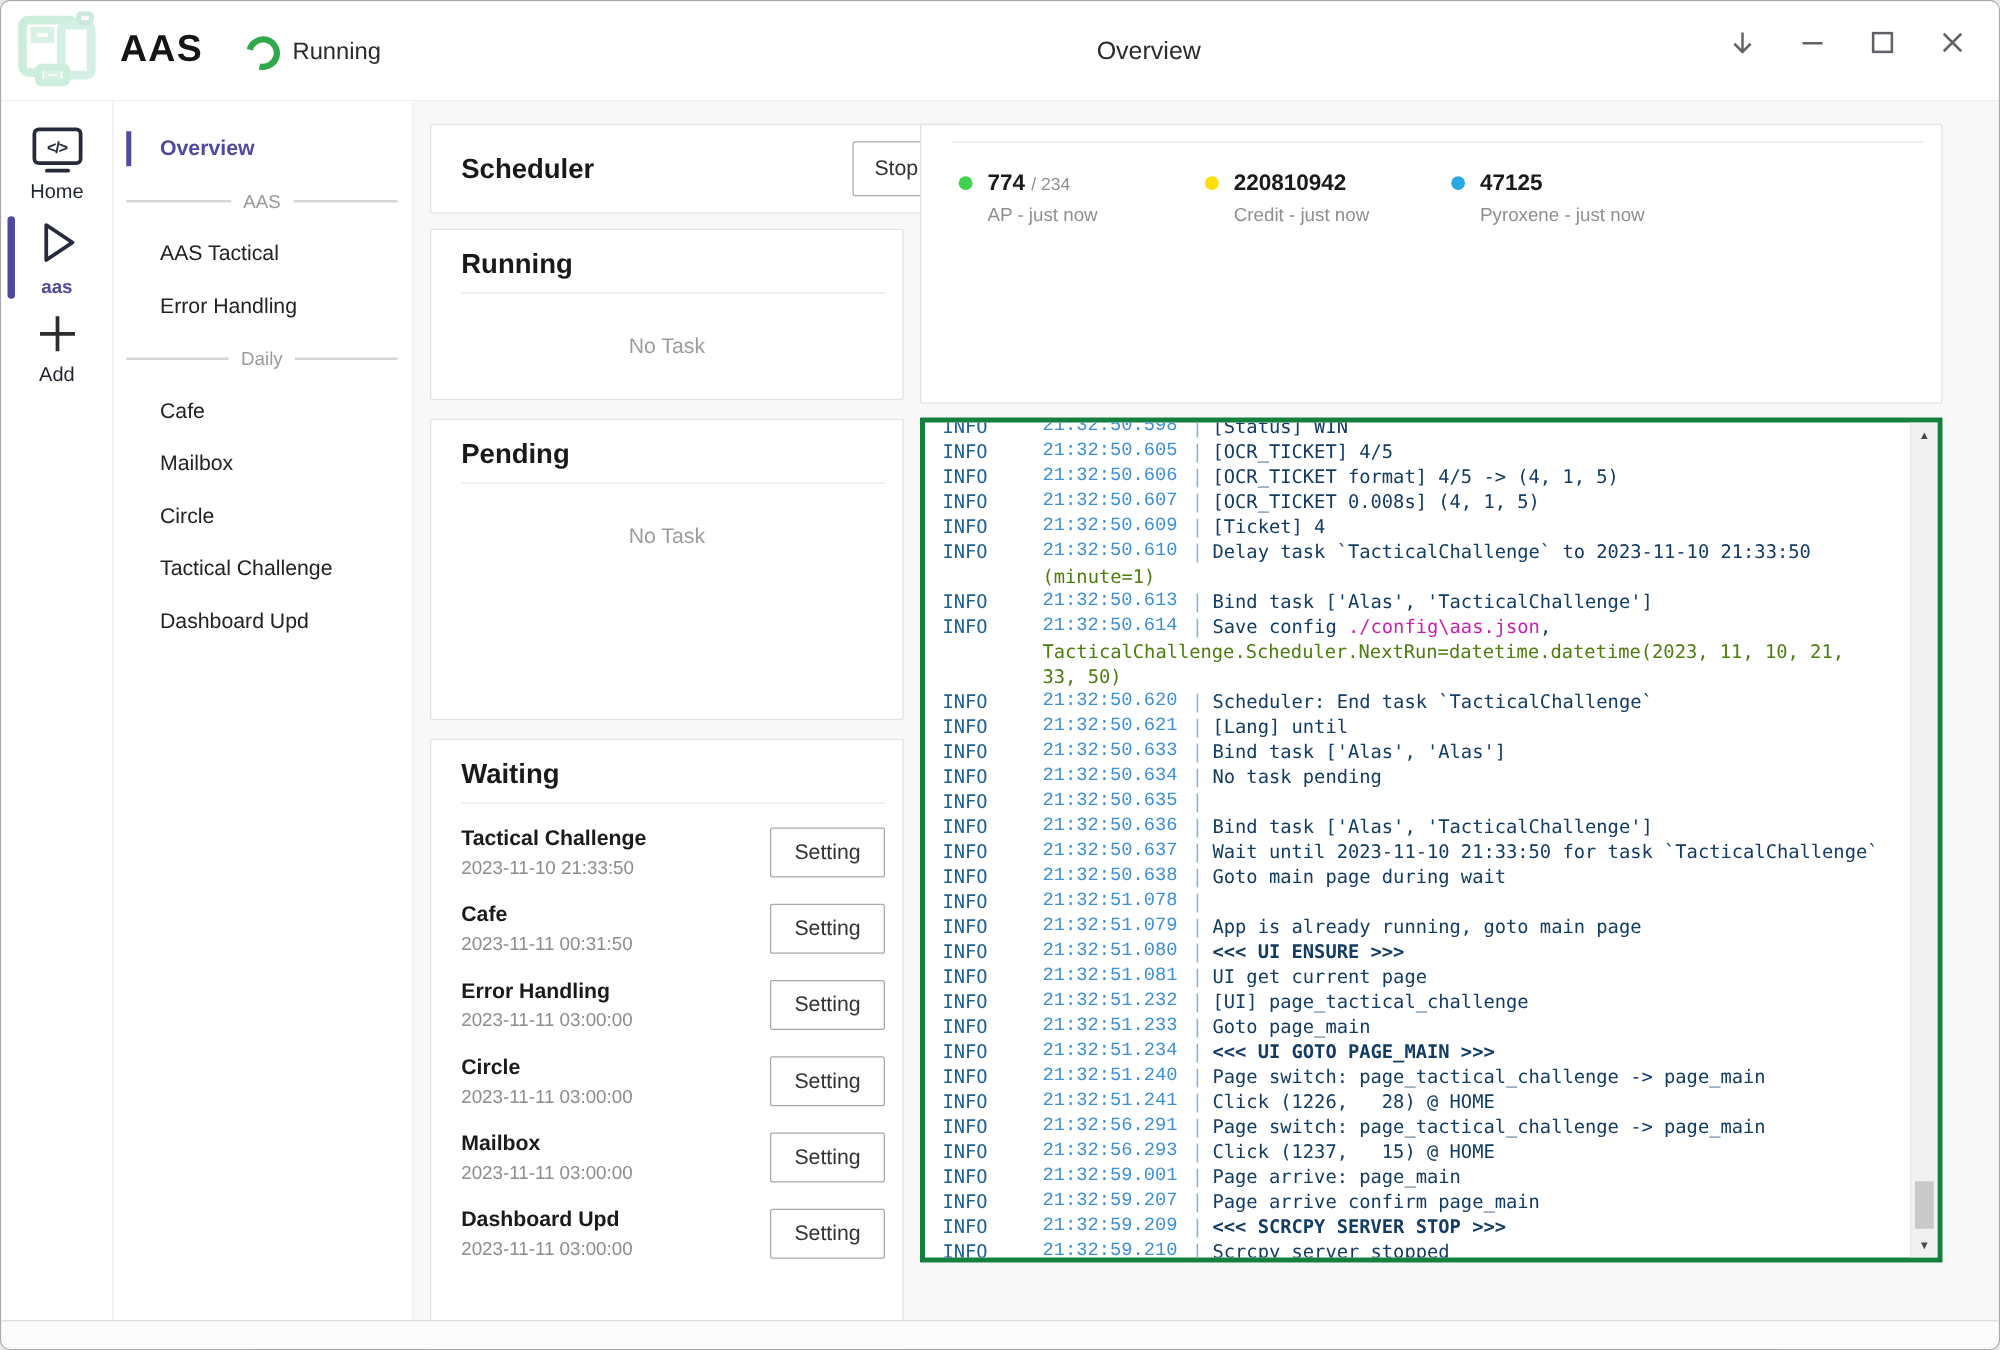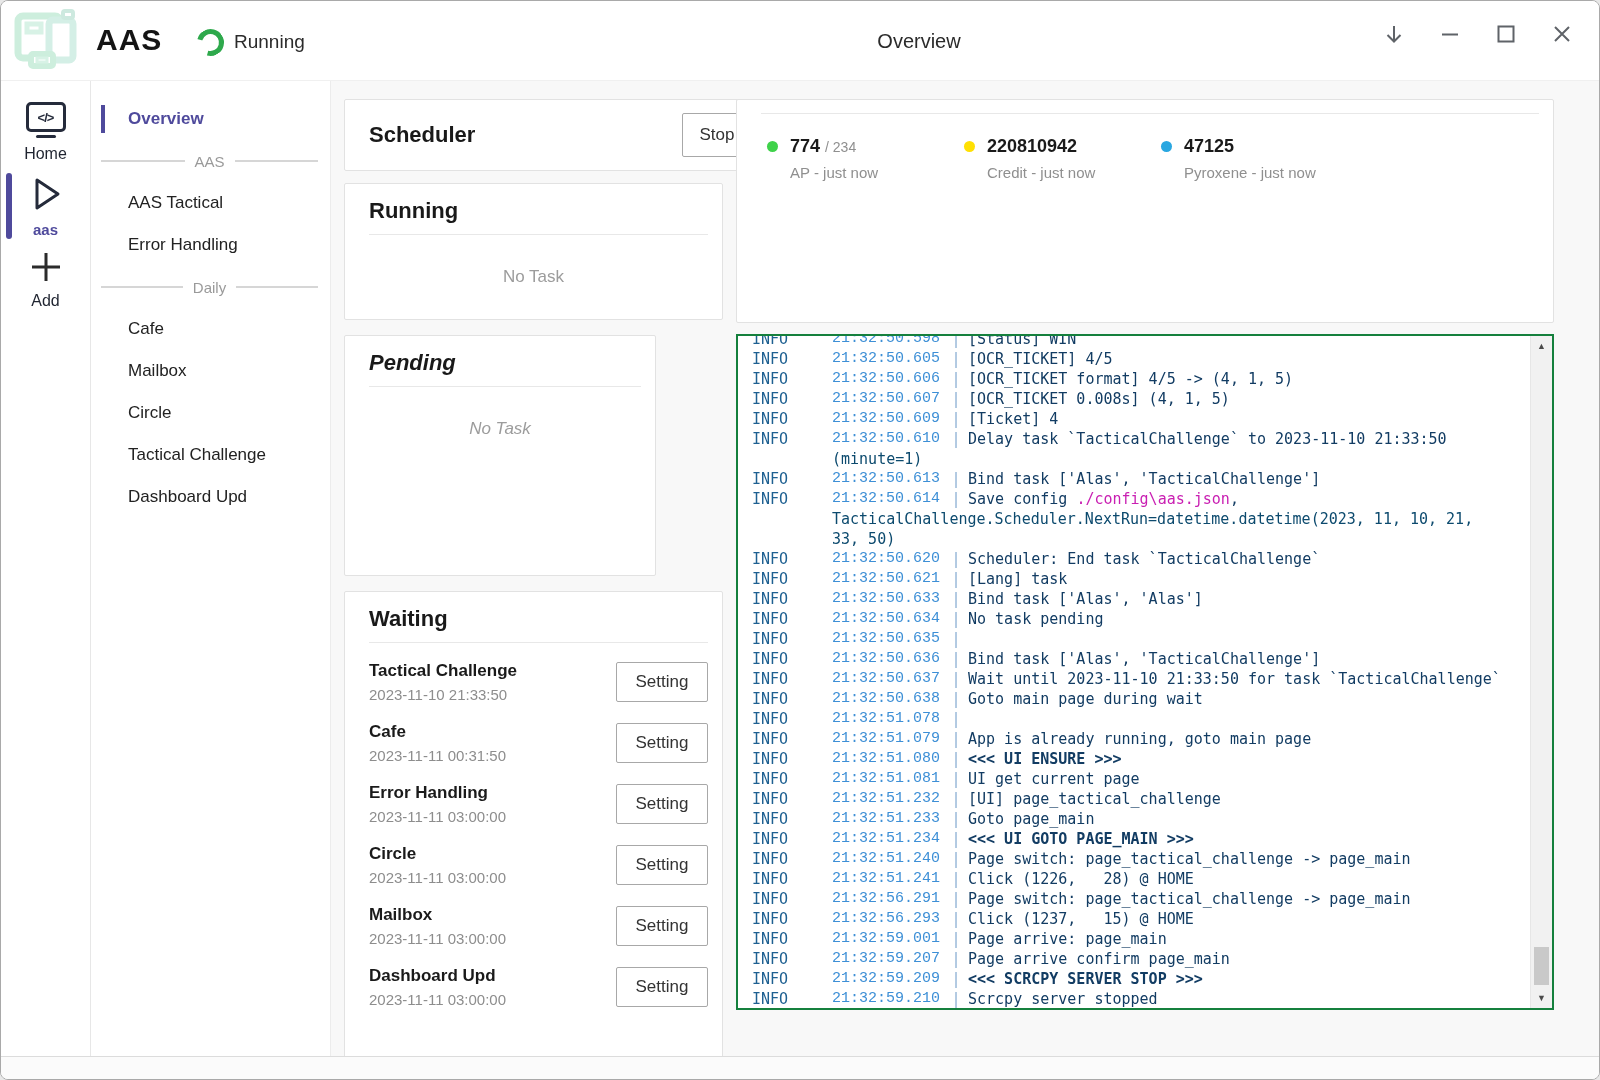--- a/index.html
+++ b/index.html
@@ -44,21 +44,21 @@
   .card { position:absolute; background:#fff; border:1px solid #e2e2e2; border-radius:2px; }
   .card-title { font-size:22px; font-weight:bold; color:#191919; }
   .card-divider { height:1px; background:#e8e8e8; margin:10px 14px 0 24px; }
   .btn { background:#fff; border:1px solid #a8a8a8; border-radius:2px; font-family:"Liberation Sans",sans-serif;
          font-size:17px; color:#333; cursor:pointer; }
 
   .scheduler-card { left:13px; top:18px; width:424px; height:72px; display:flex; align-items:center; justify-content:space-between; padding:0 15px 0 24px; }
   .stop-btn { width:70px; height:44px; }
 
   .running-card { left:13px; top:102px; width:379px; height:137px; }
-  .pending-card { left:13px; top:254px; width:312px; height:241px;font-style:italic; }
+  .pending-card { left:13px; top:254px; width:379px; height:241px; }
   .task-card-header { padding:14px 0 0 24px; }
   .no-task { text-align:center; margin-top:32px; font-size:17px; color:#9c9c9c; }
 
   .waiting-card { left:13px; top:510px; width:379px; height:580px; }
   .waiting-list { padding:8px 0 0 0; }
   .w-row { height:61px; display:flex; align-items:center; justify-content:space-between; padding:0 14px 0 24px; }
   .w-name { font-size:17px; font-weight:bold; color:#1a1a1a; }
   .w-time { font-size:15px; color:#8d8d8d; margin-top:5px; }
   .setting-btn { width:92px; height:40px; }
 
@@ -70,31 +70,31 @@
   .log-card .card-divider { margin-top:13px; }
   .log-stats { display:flex; padding:22px 0 0 30px; }
   .stat { width:197px; }
   .stat-top { display:flex; align-items:center; }
   .dot { width:11px; height:11px; border-radius:50%; margin-right:12px; flex:none; }
   .stat-val { font-size:18px; font-weight:bold; color:#1a1a1a; }
   .stat-suffix { font-size:14px; color:#8f8f8f; margin-left:5px; }
   .stat-label { font-size:15px; color:#8f8f8f; margin-top:7px; margin-left:23px; }
 
   
-  .logbox { position:absolute; left:405px; top:253px; width:818px; height:676px; background:#fff; border:2px solid #15803d; overflow:hidden; }
+  .logbox { position:absolute; left:405px; top:253px; width:818px; height:676px; background:#fff; border:4px solid #15803d; overflow:hidden; }
   .loglines { position:absolute; left:14px; top:-7px; right:26px;
               font-family:"DejaVu Sans Mono", monospace; font-size:15px; line-height:20px; }
   .lrow { display:flex; white-space:pre; }
   .lv { width:80px; flex:none; color:#1e6091; }
   .lt { width:112px; flex:none; color:#3d8fd6;font-family:Liberation Mono, monospace; }
   .lp { width:24px; flex:none; text-align:center; color:#8cb0d4; }
   .lm { color:#123c63; }
   .lm.lbold { font-weight:bold; }
   .lm .path { color:#c91fb2; }
-  .lcont { margin-left:80px; color:#0c4a6e; }
+  .lcont { margin-left:80px; color:#4d7c0f; }
 
   .scrollbar { position:absolute; right:0; top:0; bottom:0; width:22px; background:#f1f1f1; border-left:1px solid #e6e6e6; }
   .scroll-arrow { position:absolute; left:0; width:100%; height:20px; display:flex; align-items:center; justify-content:center;
                   font-size:9px; color:#4a4a4a; background:transparent; border:none; cursor:pointer; }
   .scroll-up { top:0; }
   .scroll-down { bottom:0; }
   .scroll-thumb { position:absolute; left:3px; right:3px; bottom:23px; height:38px; background:#c9c9c9; cursor:pointer; }
 
   .bottom-strip { position:absolute; left:0; right:0; bottom:0; height:23px; background:#fbfbfb; border-top:1px solid #dcdcdc; }
 
@@ -307,21 +307,21 @@
           <div class="lrow"><span class="lv">INFO</span><span class="lt">21:32:50.606</span><span class="lp">|</span><span class="lm"><span>[OCR_TICKET format] 4/5 -&gt; (4, 1, 5)</span></span></div>
           <div class="lrow"><span class="lv">INFO</span><span class="lt">21:32:50.607</span><span class="lp">|</span><span class="lm"><span>[OCR_TICKET 0.008s] (4, 1, 5)</span></span></div>
           <div class="lrow"><span class="lv">INFO</span><span class="lt">21:32:50.609</span><span class="lp">|</span><span class="lm"><span>[Ticket] 4</span></span></div>
           <div class="lrow"><span class="lv">INFO</span><span class="lt">21:32:50.610</span><span class="lp">|</span><span class="lm"><span>Delay task `TacticalChallenge` to 2023-11-10 21:33:50</span></span></div>
           <div class="lrow"><span class="lcont">(minute=1)</span></div>
           <div class="lrow"><span class="lv">INFO</span><span class="lt">21:32:50.613</span><span class="lp">|</span><span class="lm"><span>Bind task ['Alas', 'TacticalChallenge']</span></span></div>
           <div class="lrow"><span class="lv">INFO</span><span class="lt">21:32:50.614</span><span class="lp">|</span><span class="lm"><span>Save config </span><span class="path">./config\aas.json</span><span>,</span></span></div>
           <div class="lrow"><span class="lcont">TacticalChallenge.Scheduler.NextRun=datetime.datetime(2023, 11, 10, 21,</span></div>
           <div class="lrow"><span class="lcont">33, 50)</span></div>
           <div class="lrow"><span class="lv">INFO</span><span class="lt">21:32:50.620</span><span class="lp">|</span><span class="lm"><span>Scheduler: End task `TacticalChallenge`</span></span></div>
-          <div class="lrow"><span class="lv">INFO</span><span class="lt">21:32:50.621</span><span class="lp">|</span><span class="lm"><span>[Lang] task</span></span></div>
+          <div class="lrow"><span class="lv">INFO</span><span class="lt">21:32:50.621</span><span class="lp">|</span><span class="lm"><span>[Lang] until</span></span></div>
           <div class="lrow"><span class="lv">INFO</span><span class="lt">21:32:50.633</span><span class="lp">|</span><span class="lm"><span>Bind task ['Alas', 'Alas']</span></span></div>
           <div class="lrow"><span class="lv">INFO</span><span class="lt">21:32:50.634</span><span class="lp">|</span><span class="lm"><span>No task pending</span></span></div>
           <div class="lrow"><span class="lv">INFO</span><span class="lt">21:32:50.635</span><span class="lp">|</span></div>
           <div class="lrow"><span class="lv">INFO</span><span class="lt">21:32:50.636</span><span class="lp">|</span><span class="lm"><span>Bind task ['Alas', 'TacticalChallenge']</span></span></div>
           <div class="lrow"><span class="lv">INFO</span><span class="lt">21:32:50.637</span><span class="lp">|</span><span class="lm"><span>Wait until 2023-11-10 21:33:50 for task `TacticalChallenge`</span></span></div>
           <div class="lrow"><span class="lv">INFO</span><span class="lt">21:32:50.638</span><span class="lp">|</span><span class="lm"><span>Goto main page during wait</span></span></div>
           <div class="lrow"><span class="lv">INFO</span><span class="lt">21:32:51.078</span><span class="lp">|</span></div>
           <div class="lrow"><span class="lv">INFO</span><span class="lt">21:32:51.079</span><span class="lp">|</span><span class="lm"><span>App is already running, goto main page</span></span></div>
           <div class="lrow"><span class="lv">INFO</span><span class="lt">21:32:51.080</span><span class="lp">|</span><span class="lm lbold"><span>&lt;&lt;&lt; UI ENSURE &gt;&gt;&gt;</span></span></div>
           <div class="lrow"><span class="lv">INFO</span><span class="lt">21:32:51.081</span><span class="lp">|</span><span class="lm"><span>UI get current page</span></span></div>

